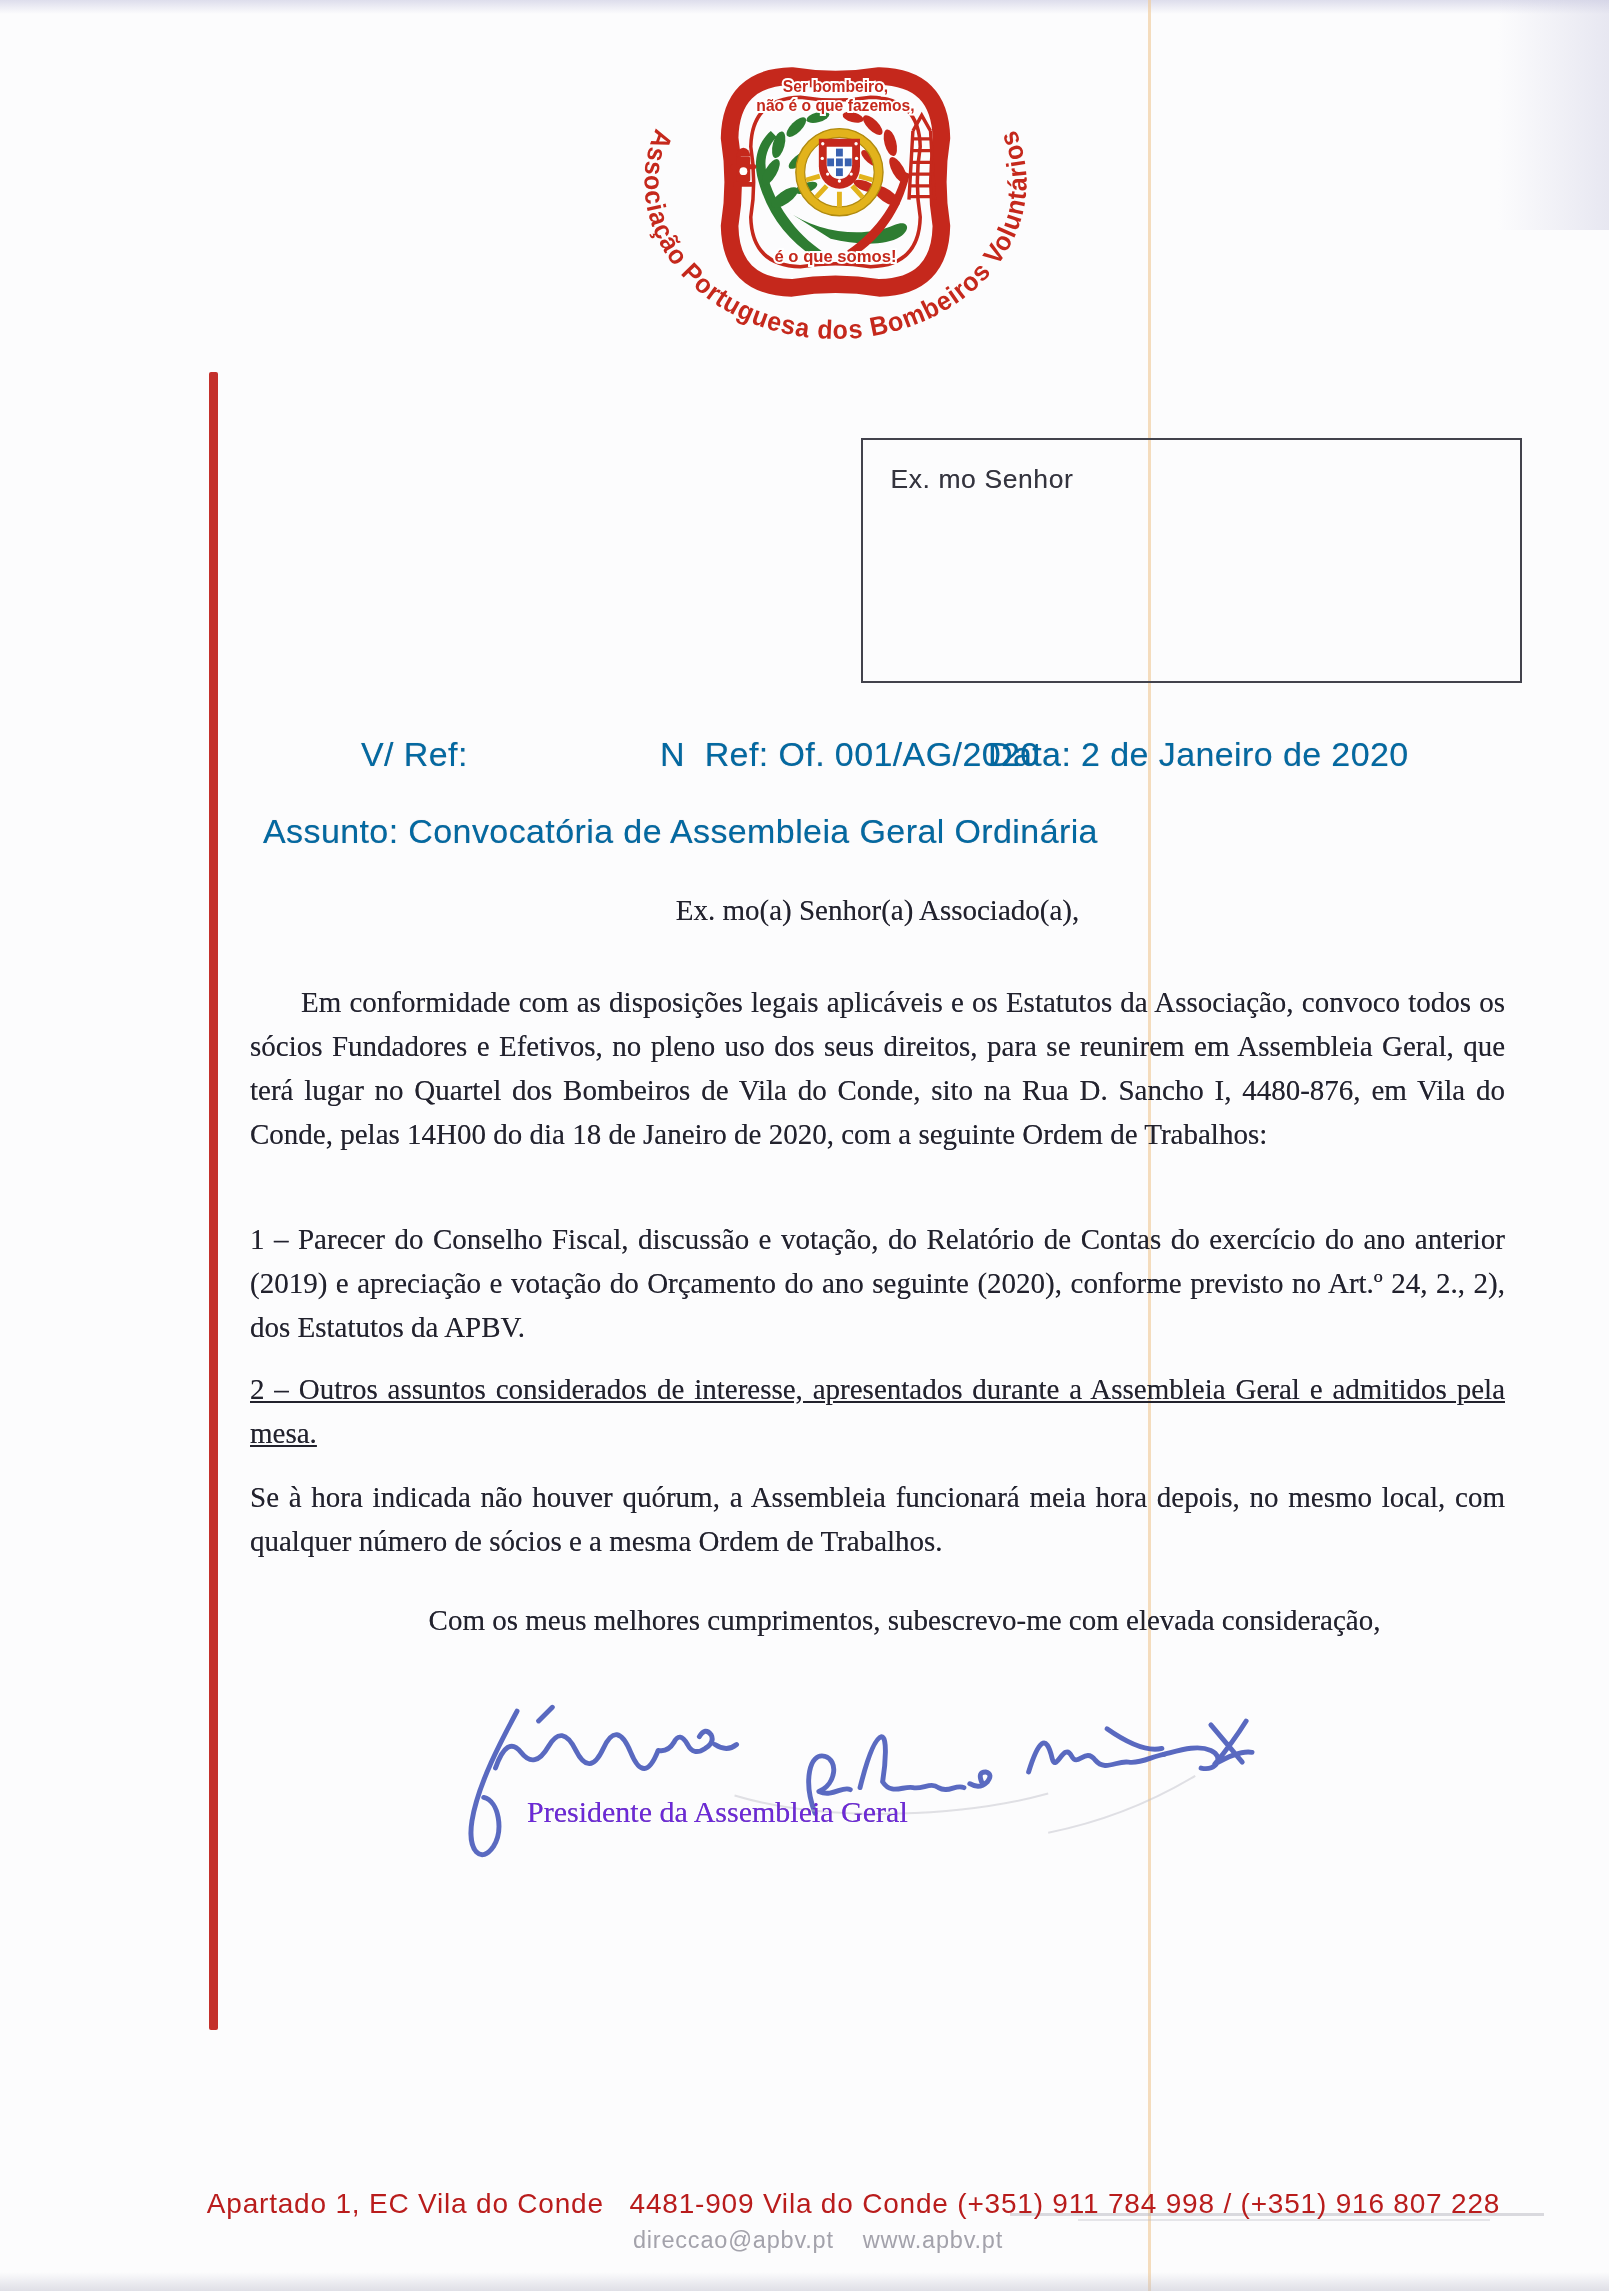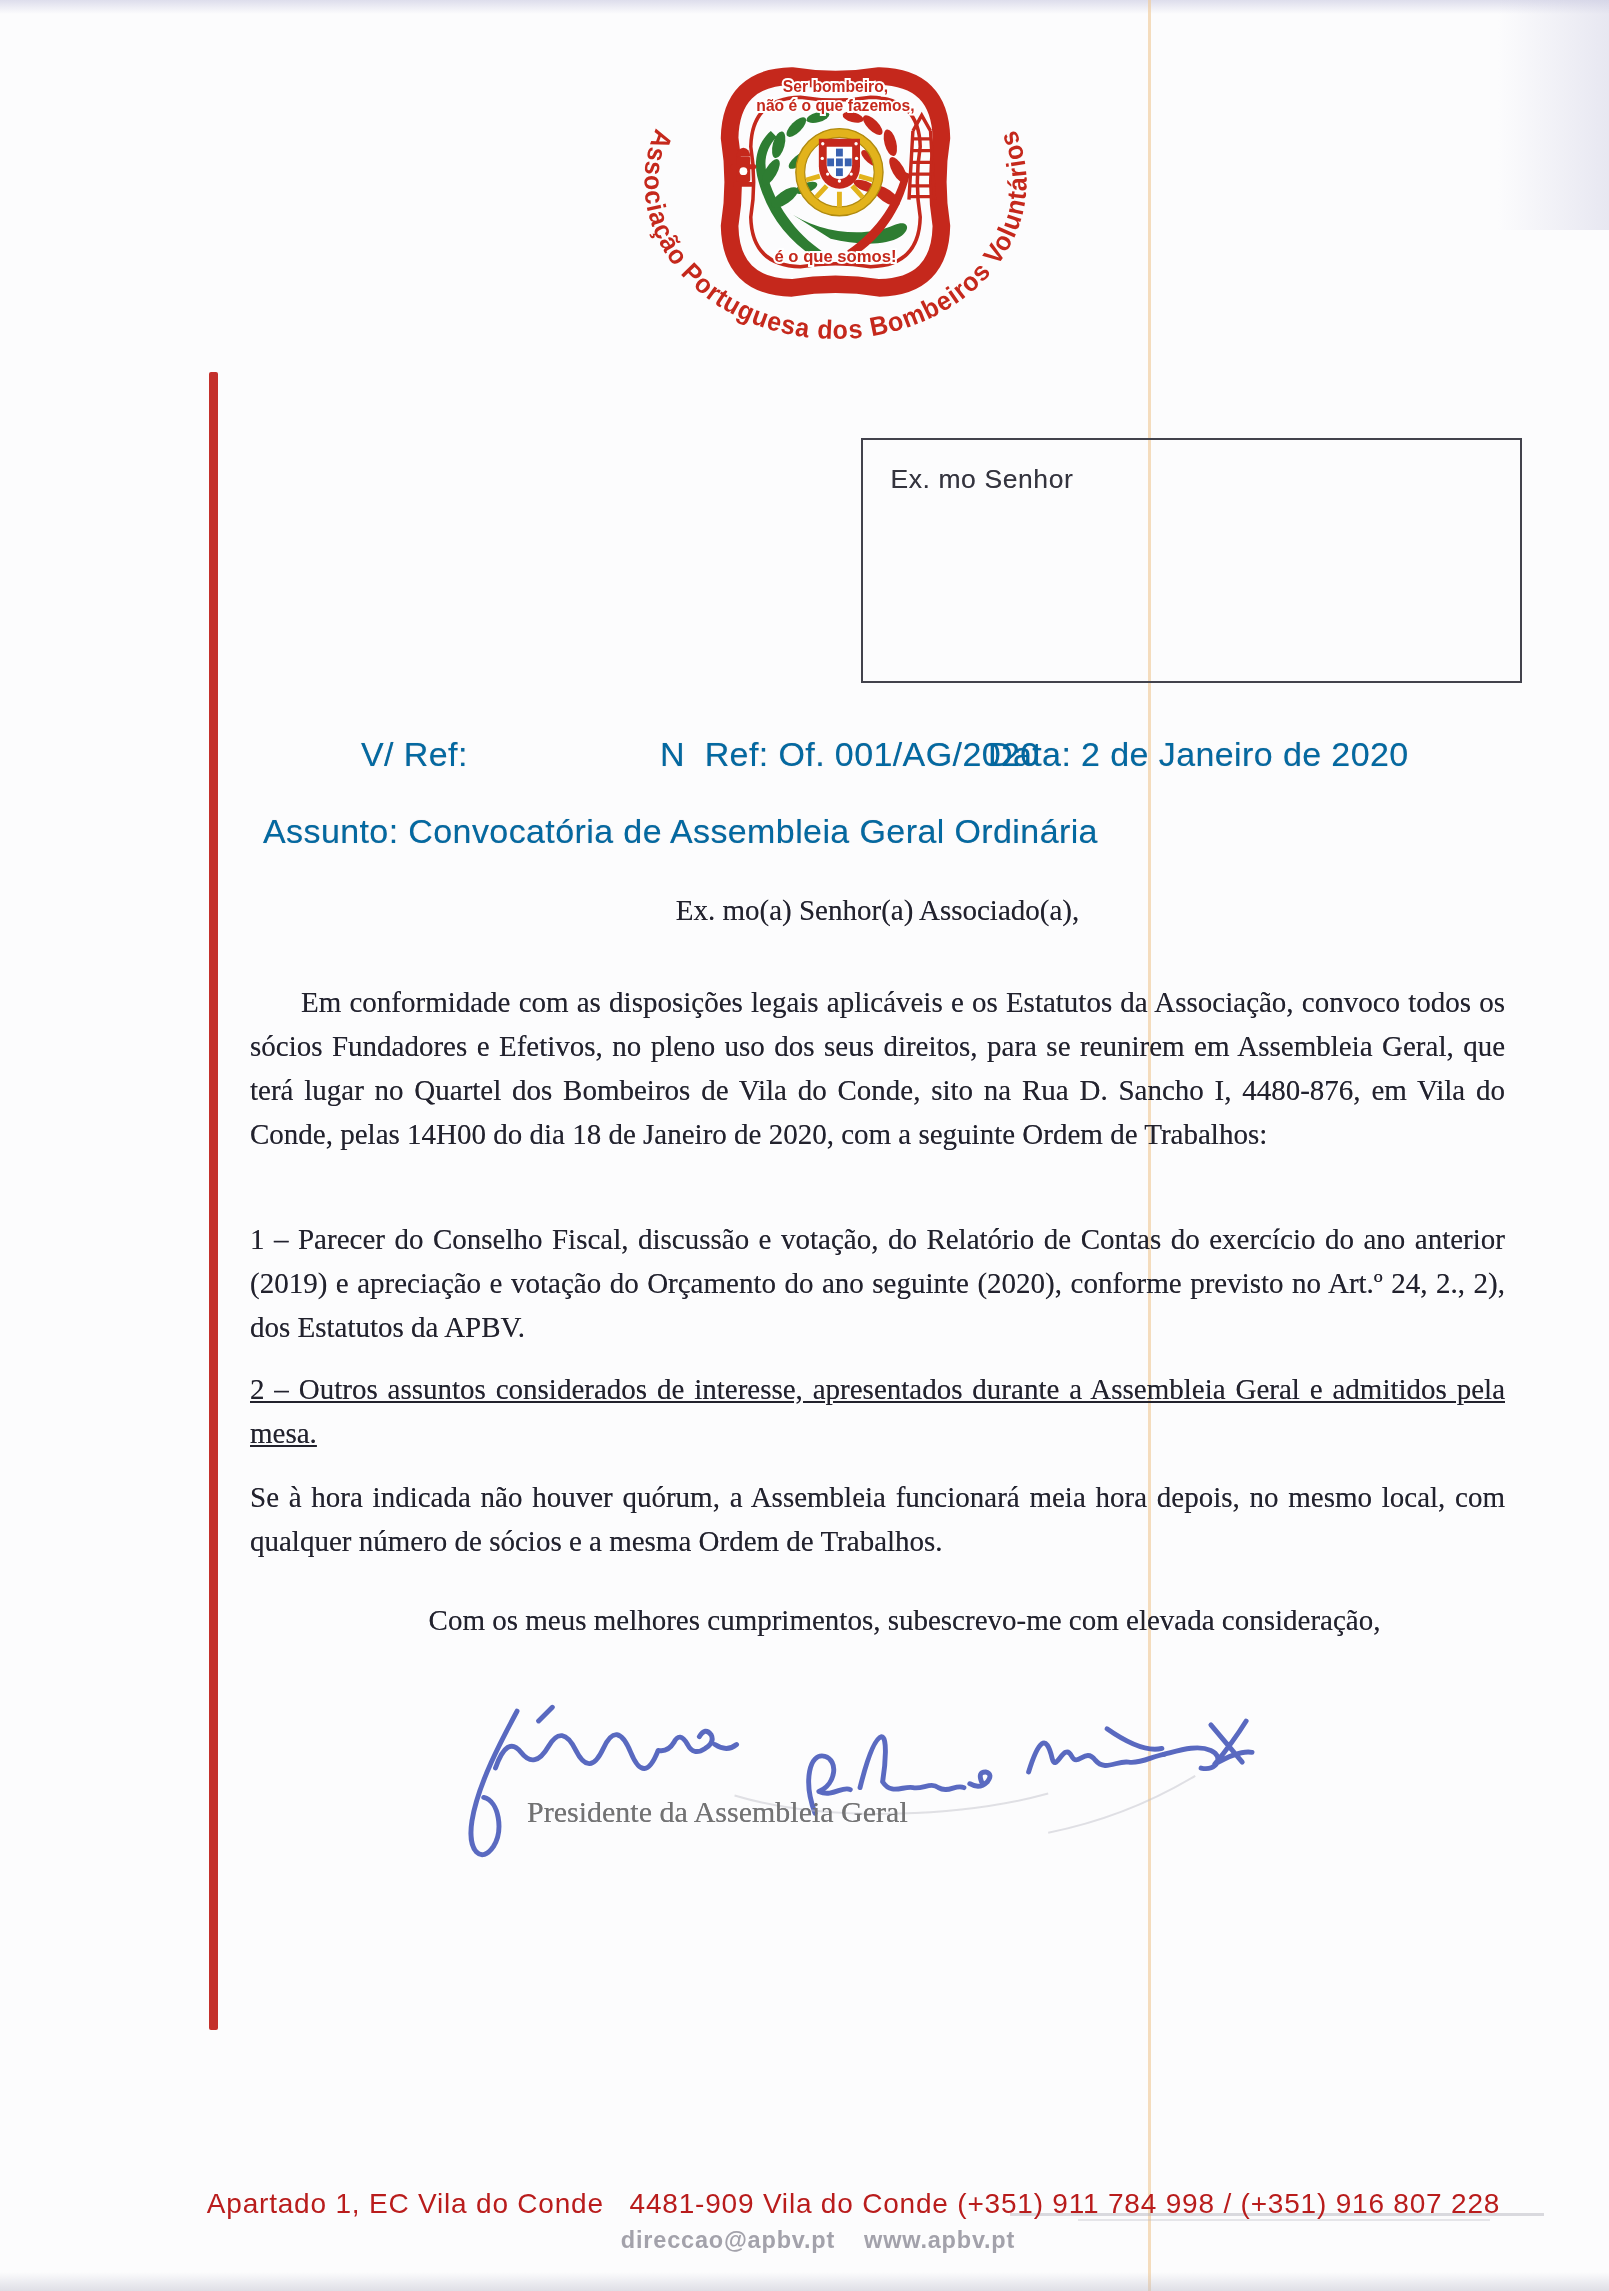--- a/index.html
+++ b/index.html
@@ -39,27 +39,27 @@
   .serif{position:absolute;left:250px;width:1255px;font-family:"Liberation Serif",serif;
     font-size:29px;line-height:44px;color:#22222d;text-align:justify;margin:0;
     text-shadow:0 0 0.6px rgba(25,25,50,.55);}
   .salutation{top:888px;text-align:center;}
   .para1{top:980px;text-indent:51px;}
   .item1{top:1217px;}
   .item2{top:1367px;text-decoration:underline;}
   .quorum{top:1475px;}
   .closing{top:1598px;text-indent:54px;text-align:center;}
   .signer-title{position:absolute;left:527px;top:1795px;font-family:"Liberation Serif",serif;
-    font-size:30px;color:#737373;text-shadow:0 0 0.6px rgba(25,25,50,.5);}
+    font-size:30px;color:#6d28d9;text-shadow:0 0 0.6px rgba(25,25,50,.5);}
   .signature-svg{position:absolute;left:421px;top:1666px;width:882px;height:255px;pointer-events:none;}
   
   .footer-line1{position:absolute;left:98px;top:2188px;width:1511px;text-align:center;
     font-size:28px;letter-spacing:0.8px;color:#b91c1c;white-space:pre;}
   .footer-line2{position:absolute;left:29px;top:2227px;width:1578px;text-align:center;
-    font-size:23.5px;letter-spacing:0.8px;color:#a3a2ab;font-weight:bold;}
+    font-size:23.5px;letter-spacing:0.8px;color:#a3a2ab;}
   .footer-line2 .sep{display:inline-block;width:29px;}
 </style>
 </head>
 <body>
 
 <div class="page">
 
   <div class="scan-top-band"></div>
   <div class="scan-topright-band"></div>
   <div class="crease"></div>

